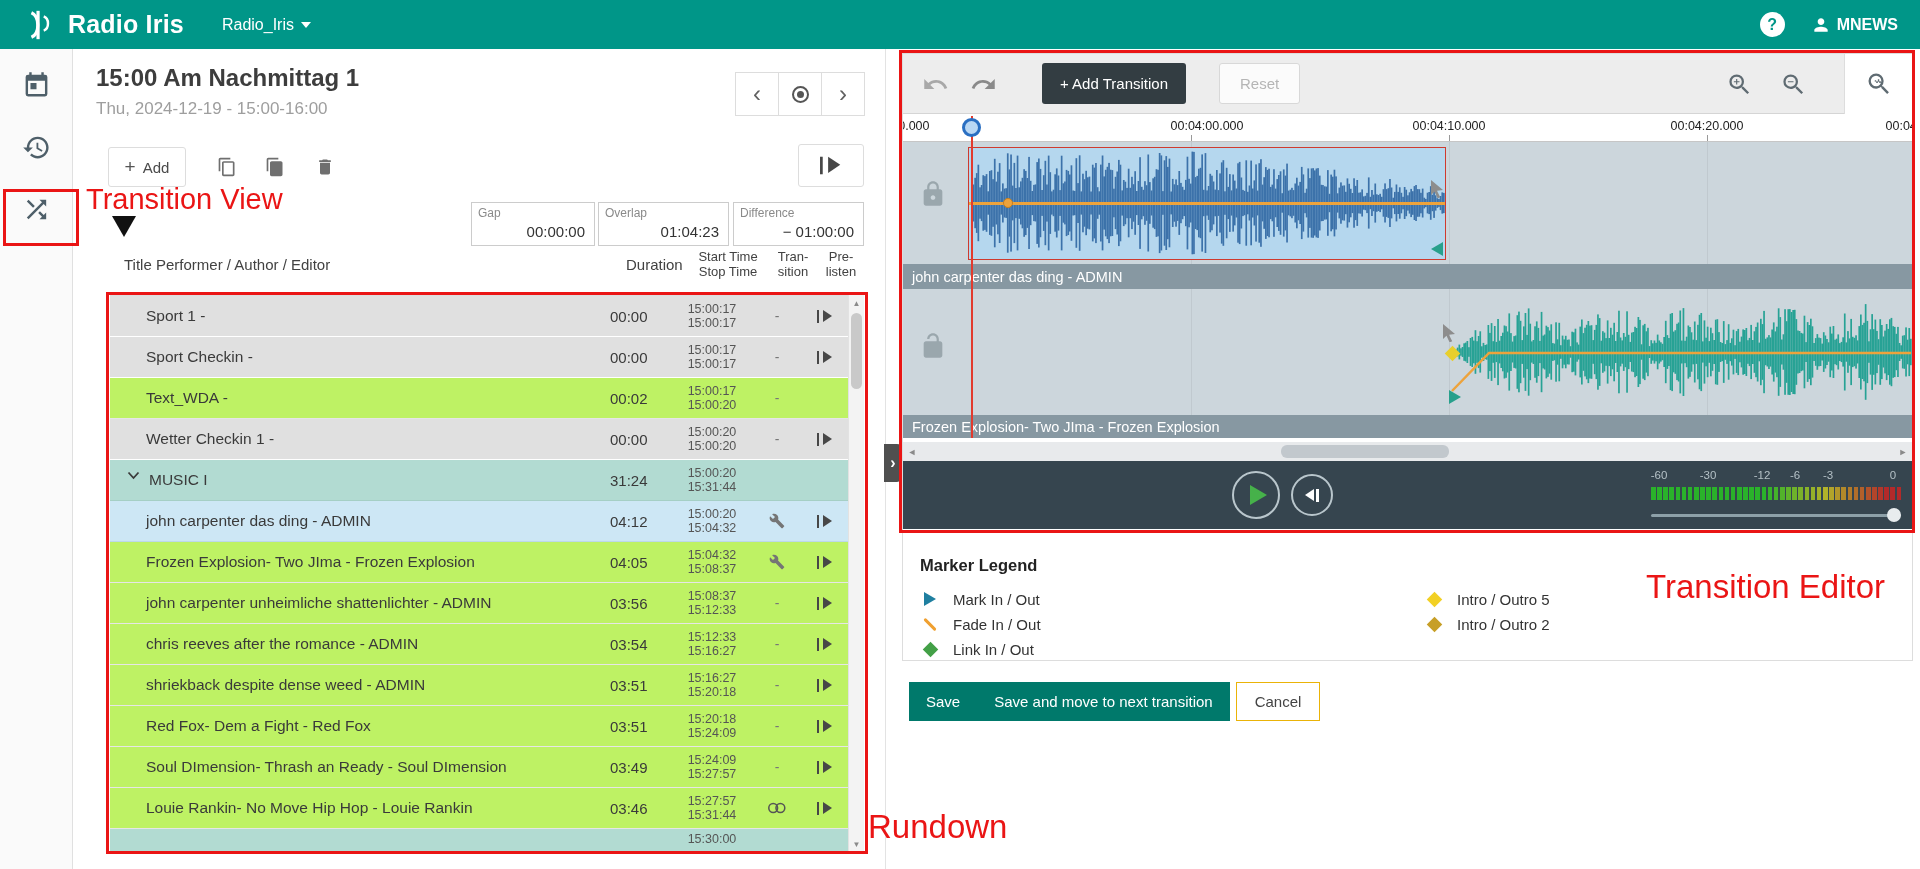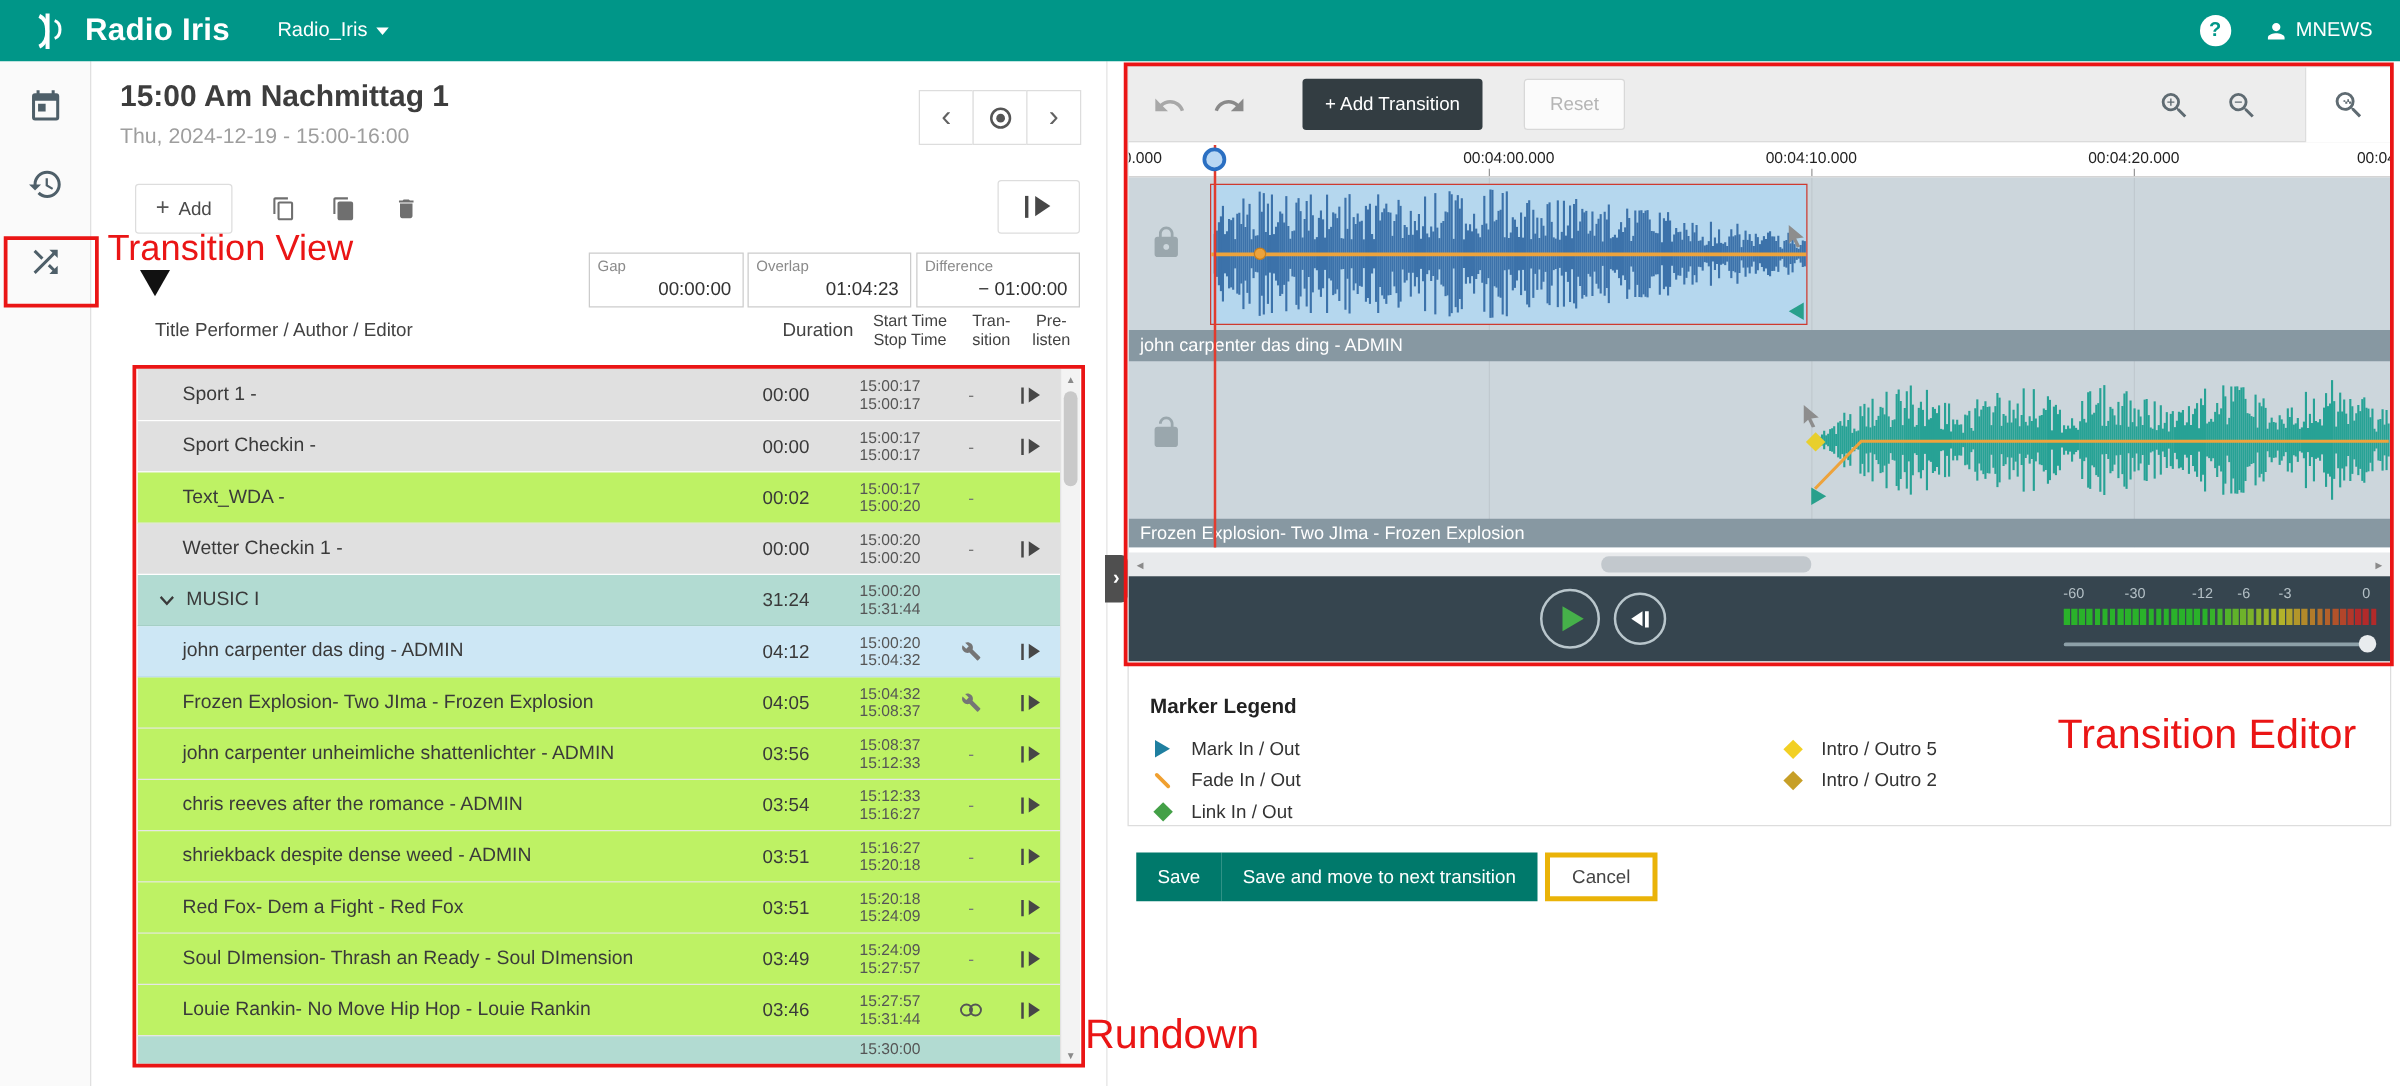--- a/index.html
+++ b/index.html
@@ -11,21 +11,21 @@
 
 #topbar{position:absolute;left:0;top:0;width:1920px;height:49px;background:#009688;
   display:flex;align-items:center;padding:0 22px;color:#fff;gap:10px;z-index:20}
 #topbar .logo{width:34px;height:34px}
 .app-title{font-size:25px;font-weight:bold;letter-spacing:.2px;margin-left:2px}
 .station{display:flex;align-items:center;gap:7px;margin-left:28px;font-size:16px;cursor:pointer}
 .chev-down{width:0;height:0;border-left:5px solid transparent;border-right:5px solid transparent;border-top:6px solid #fff}
 .tb-spacer{flex:1}
 .help-btn{width:25px;height:25px;border-radius:50%;background:#fff;color:#009688;
   display:flex;align-items:center;justify-content:center;font-size:16px;font-weight:bold;cursor:pointer}
-.user{display:flex;align-items:center;gap:6px;font-size:16px;font-weight:normal;margin-left:16px;cursor:pointer}
+.user{display:flex;align-items:center;gap:6px;font-size:16px;font-weight:bold;margin-left:16px;cursor:pointer}
 
 
 #sidebar{position:absolute;left:0;top:49px;width:73px;height:820px;background:#fafafa;
   border-right:1px solid #e0e0e0;display:flex;flex-direction:column;align-items:center;padding-top:14px;gap:18px}
 .side-btn{width:50px;height:44px;display:flex;align-items:center;justify-content:center;cursor:pointer}
 .side-btn svg{width:29px;height:29px;fill:#4e5f69}
 #panel-divider{position:absolute;left:885px;top:49px;width:1px;height:820px;background:#e3e3e3}
 
 
 #show-title{position:absolute;left:96px;top:64px;font-size:24px;font-weight:bold;color:#3d3d3d}
@@ -59,21 +59,21 @@
 .h-sm{font-size:13px;line-height:15px;text-align:center}
 .h-dur{width:62px;text-align:right;padding-right:6px;font-size:15px}
 .h-time{width:80px}.h-tr{width:50px}.h-pre{width:46px}
 #rows{position:absolute;left:110px;top:295px;width:754px;height:557px;overflow:hidden;border-top:1px solid #ddd;background:#fff}
 .trow{display:flex;align-items:center;height:41px;padding-right:16px;font-size:15.5px;color:#3a3a3a;
   border-bottom:1px solid #e6e6e6;background:#bef264;cursor:pointer}
 .trow.muted{background:#e0e0e0;border-bottom-color:#fff}
 .trow.group{background:#b2dbd2;border-bottom-color:#a5cfc5}
 .trow.selected{background:#cde7f5;border-bottom-color:#bcd9ea}
 .trow.partial{background:#b2dbd2;height:22px;border-bottom:none;align-items:flex-start;padding-top:3px}
-.c-title{flex:1;padding-left:36px;display:flex;align-items:center;gap:9px;white-space:nowrap;overflow:hidden}
+.c-title{flex:1;padding-left:36px;display:flex;align-items:flex-start;gap:9px;white-space:nowrap;overflow:hidden}
 .group .c-title{padding-left:17px}
 .grp-chev{display:none;width:13px;height:9px}
 .group .grp-chev{display:block}
 .c-dur{width:62px;text-align:left;padding-right:10px;font-size:15px}
 .c-time{width:80px;text-align:center;font-size:12.5px;color:#555;line-height:14px}
 .c-tr{width:50px;display:flex;align-items:center;justify-content:center;color:#777;font-size:14px}
 .c-pre{width:46px;display:flex;align-items:center;justify-content:center}
 .tr-ic{width:16px;height:16px}.tr-ic2{width:23px;height:14px}
 #tscroll{position:absolute;left:848px;top:295px;width:16px;height:557px;background:#f3f3f3;border-left:1px solid #e2e2e2}
 #tscroll .arr{position:absolute;left:0;width:15px;height:16px;display:flex;align-items:center;justify-content:center;
@@ -153,21 +153,21 @@
 #legend-title{position:absolute;left:920px;top:556px;font-size:16.5px;font-weight:bold;color:#222}
 .lg-col{position:absolute;top:587px;display:flex;flex-direction:column;gap:1px}
 #legend-col1{left:920px}#legend-col2{left:1424px}
 .lg-item{display:flex;align-items:center;gap:13px;height:24px;font-size:15px;color:#333}
 .lg-ic{width:20px;display:flex;align-items:center;justify-content:center}
 .lg-tri{width:0;height:0;border-top:7px solid transparent;border-bottom:7px solid transparent;border-left:12px solid #1f7fa0}
 .lg-line{width:16px;height:3px;border-radius:2px;transform:rotate(45deg)}
 .lg-dia{width:11px;height:11px;transform:rotate(45deg)}
 #actions{position:absolute;left:909px;top:682px;display:flex;align-items:center}
 .act-teal{height:39px;padding:0 17px;background:#00796b;color:#fff;border:none;font-size:15px;cursor:pointer;font-family:inherit}
-#cancel-btn{height:39px;padding:0 18px;background:#fff;color:#444;border:4px solid #eab308;font-size:15px;margin-left:6px;cursor:pointer;font-family:inherit}
+#cancel-btn{height:39px;padding:0 18px;background:#fff;color:#444;border:1px solid #eab308;font-size:15px;margin-left:6px;cursor:pointer;font-family:inherit}
 
 
 .ann-box{position:absolute;border:3px solid #ea1515;pointer-events:none;z-index:50}
 #ann-sidebar-box{left:3px;top:189px;width:76px;height:57px}
 #ann-rundown-box{left:106px;top:292px;width:762px;height:562px}
 #ann-editor-box{left:899px;top:50px;width:1016px;height:483px}
 .ann-label{position:absolute;color:#ea1515;z-index:50;white-space:nowrap}
 #ann-tv{left:86px;top:183px;font-size:29px}
 #ann-rd{left:868px;top:808px;font-size:33px}
 #ann-te{left:1646px;top:568px;font-size:33px}

